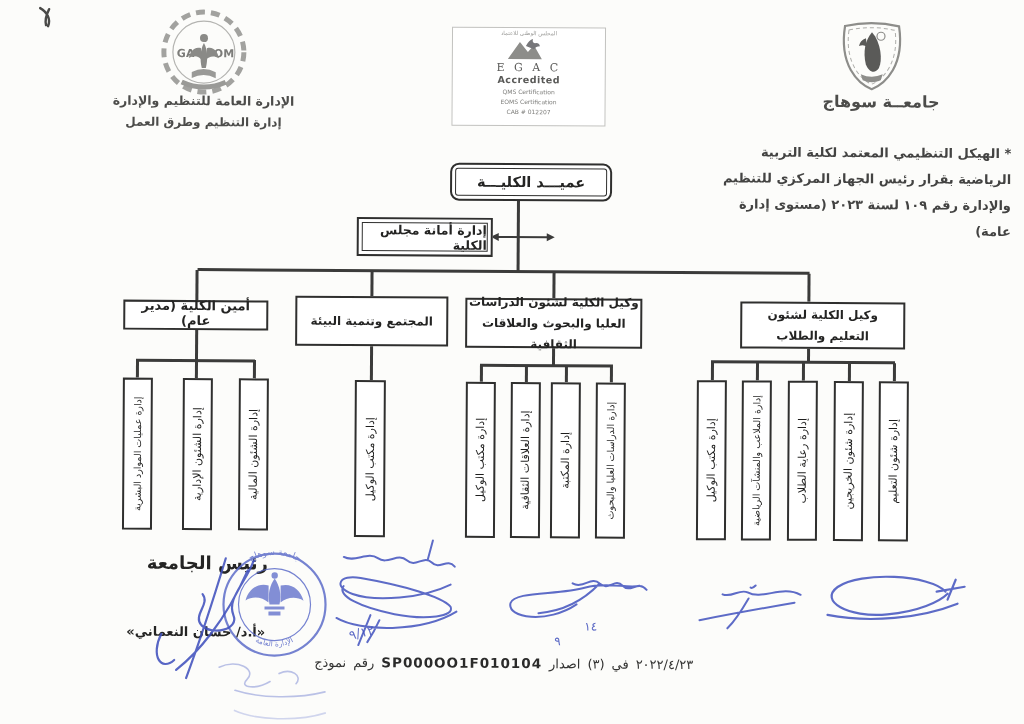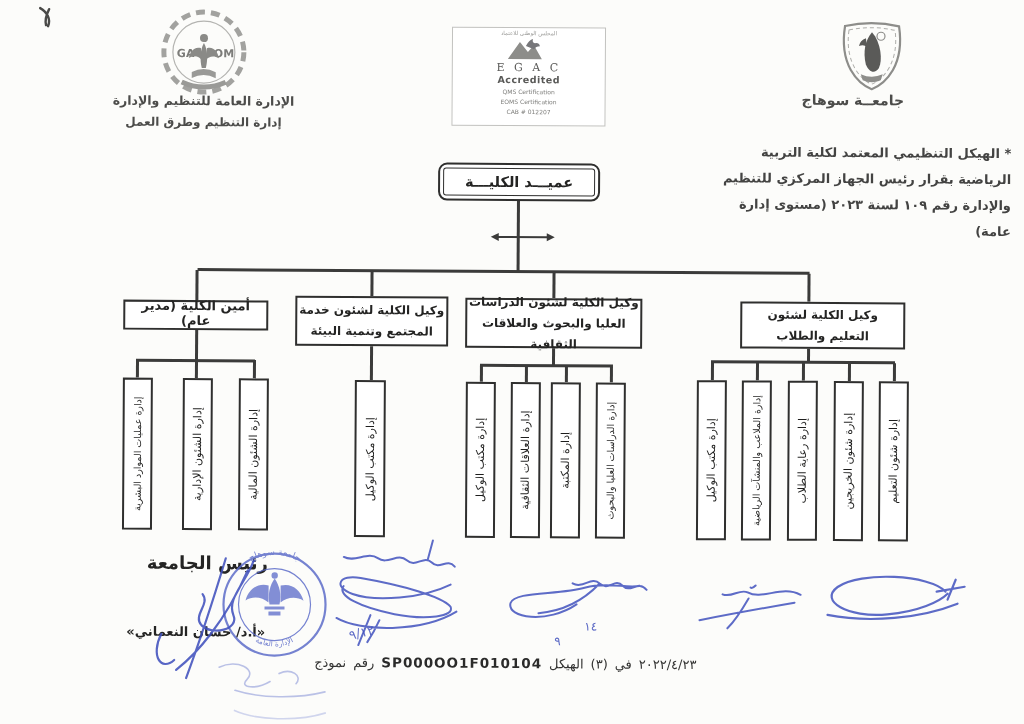--- a/index.html
+++ b/index.html
@@ -20,21 +20,21 @@
   .box{
     position:absolute;background:#fff;border:2px solid var(--ink);
     display:flex;align-items:center;justify-content:center;flex-direction:column;
     text-align:center;color:var(--txt);
   }
   .head-lbl{font-weight:bold;font-size:12px;line-height:1.75;direction:rtl;}
   .g1head{font-weight:bold;font-size:13px;direction:rtl;}
   .thin{border-width:1.5px;}
   .dblout{position:absolute;border:2px solid var(--ink);background:#fff;padding:3px;box-sizing:border-box;}
   .dblin{border:1px solid var(--ink);width:100%;height:100%;display:flex;align-items:center;justify-content:center;box-sizing:border-box;direction:rtl;}
-  .dean-out{border-radius:9px;}
+  .dean-out{border-radius:9px;margin-left:12px;}
   .dean-in{border-radius:3px;font-weight:bold;font-size:14.5px;}
   .council-in{font-size:12.5px;font-weight:600;}
   .office-box{font-size:12.5px;font-weight:600;direction:rtl;}
   .vbox{position:absolute;width:30px;background:#fff;border:2px solid var(--ink);box-sizing:border-box;}
   .vtxt{
     position:absolute;left:50%;top:50%;
     transform:translate(-50%,-50%) rotate(-90deg);
     white-space:nowrap;font-size:11px;color:#1e1e1d;direction:rtl;
   }
   .vtxt.sm{font-size:9.5px;}
@@ -47,22 +47,22 @@
         display:flex;flex-direction:column;}
   .cert .col{flex:1;display:flex;flex-direction:column;align-items:center;color:#6d6d6a;}
   .egac-title{font-family:"DejaVu Serif",serif;font-size:11px;letter-spacing:3px;color:#5a5a58;margin-top:1px;}
   .egac-acc{font-size:9.5px;font-weight:bold;color:#5a5a58;letter-spacing:.5px;}
   .egac-small{font-size:6px;line-height:7px;text-align:center;color:#7e7e7b;margin-top:3px;}
   .egac-arc{font-size:5.5px;color:#9b9b98;margin-top:2px;}
   .aja-frame{border:1.5px solid #8f8f8c;border-radius:7px;width:52px;height:50px;margin-top:6px;
              display:flex;flex-direction:column;align-items:center;}
   .aja-lbl{font-family:"DejaVu Serif",serif;font-size:11px;color:#6a6a67;margin-top:-6px;letter-spacing:1px;}
   .iso{border:1px solid #a8a8a5;font-size:6.3px;color:#6d6d6a;padding:1px 3px;margin-top:3px;white-space:nowrap;}
-  .uni-name{position:absolute;left:800px;top:90px;width:138px;text-align:left;
-            font-weight:bold;font-size:14px;color:#4c4c4a;direction:rtl;}
+  .uni-name{position:absolute;left:800px;top:90px;width:138px;text-align:right;
+            font-weight:bold;font-size:16px;color:#4c4c4a;direction:rtl;}
   .pres-title{position:absolute;left:148px;top:554px;font-weight:bold;font-size:18px;color:#242423;direction:rtl;}
   .pres-name{position:absolute;left:128px;top:626px;font-weight:bold;font-size:13px;color:#242423;direction:rtl;}
   .form-line{position:absolute;left:316px;top:655px;display:flex;direction:ltr;align-items:baseline;gap:7px;
              font-size:13px;color:#333332;}
   .form-line .code{font-weight:bold;letter-spacing:1px;font-size:13.5px;color:#2b2b2a;}
   .ink-svg{position:absolute;left:0;top:0;pointer-events:none;}
 </style>
 </head>
 <body>
 
@@ -118,32 +118,34 @@
   <div class="dblout dean-out" style="left:437px;top:163px;width:162px;height:38px;">
     <div class="dblin dean-in">عميـــد الكليـــة</div>
   </div>
 
   <div class="ln" style="left:516px;top:201px;width:2.5px;height:71px;"></div>
 
   <div class="ln" style="left:497px;top:236px;width:50px;height:2px;"></div>
   <div class="arrowL" style="left:490px;top:233px;"></div>
   <div class="arrowR" style="left:546px;top:233px;"></div>
 
+  <div class="dblout" style="left:356px;top:218px;width:136px;height:39px;">
+    <div class="dblin council-in">إدارة أمانة مجلس الكلية</div>
+  </div>
 
   <div class="ln" style="left:197px;top:270px;width:612px;height:3px;"></div>
   <div class="ln" style="left:195px;top:272px;width:2.5px;height:30px;"></div>
   <div class="ln" style="left:370px;top:272px;width:2.5px;height:25px;"></div>
   <div class="ln" style="left:552px;top:272px;width:2.5px;height:26px;"></div>
   <div class="ln" style="left:807px;top:272px;width:2.5px;height:28px;"></div>
 
   <div class="box" style="left:123px;top:302px;width:145px;height:30px;box-sizing:border-box;justify-content:flex-end;">
     <span class="g1head">أمين الكلية (مدير عام)</span>
   </div>
   <div class="box" style="left:295px;top:297px;width:153px;height:50px;box-sizing:border-box;">
-    <span class="head-lbl">وكيل الكلية لشئون خدمة</span>
     <span class="head-lbl">المجتمع وتنمية البيئة</span>
   </div>
   <div class="box" style="left:465px;top:298px;width:177px;height:50px;box-sizing:border-box;">
     <span class="head-lbl">وكيل الكلية لشئون الدراسات</span>
     <span class="head-lbl">العليا والبحوث والعلاقات الثقافية</span>
   </div>
   <div class="box" style="left:740px;top:300px;width:165px;height:47px;box-sizing:border-box;">
     <span class="head-lbl">وكيل الكلية لشئون</span>
     <span class="head-lbl">التعليم والطلاب</span>
   </div>
@@ -210,21 +212,21 @@
     <span class="vtxt">إدارة شئون التعليم</span>
   </div>
 
   <div class="pres-title">رئيس الجامعة</div>
   <div class="pres-name">«أ.د/ حسان النعماني»</div>
 
   <div class="form-line">
     <span>نموذج</span>
     <span>رقم</span>
     <span class="code">SP000OO1F010104</span>
-    <span>الهيكل</span>
+    <span>اصدار</span>
     <span>(٣)</span>
     <span>في</span>
     <span>٢٠٢٢/٤/٢٣</span>
   </div>
 
   <svg class="ink-svg" width="1024" height="724" viewBox="0 0 1024 724">
 
     <path d="M38,11 C45,15 49,22 46,29 M47,12 C44,18 43,24 44,28" fill="none" stroke="#4a4a48" stroke-width="2.4" stroke-linecap="round"></path>
 
     <g stroke="#5868c8" fill="none" opacity="0.82">

